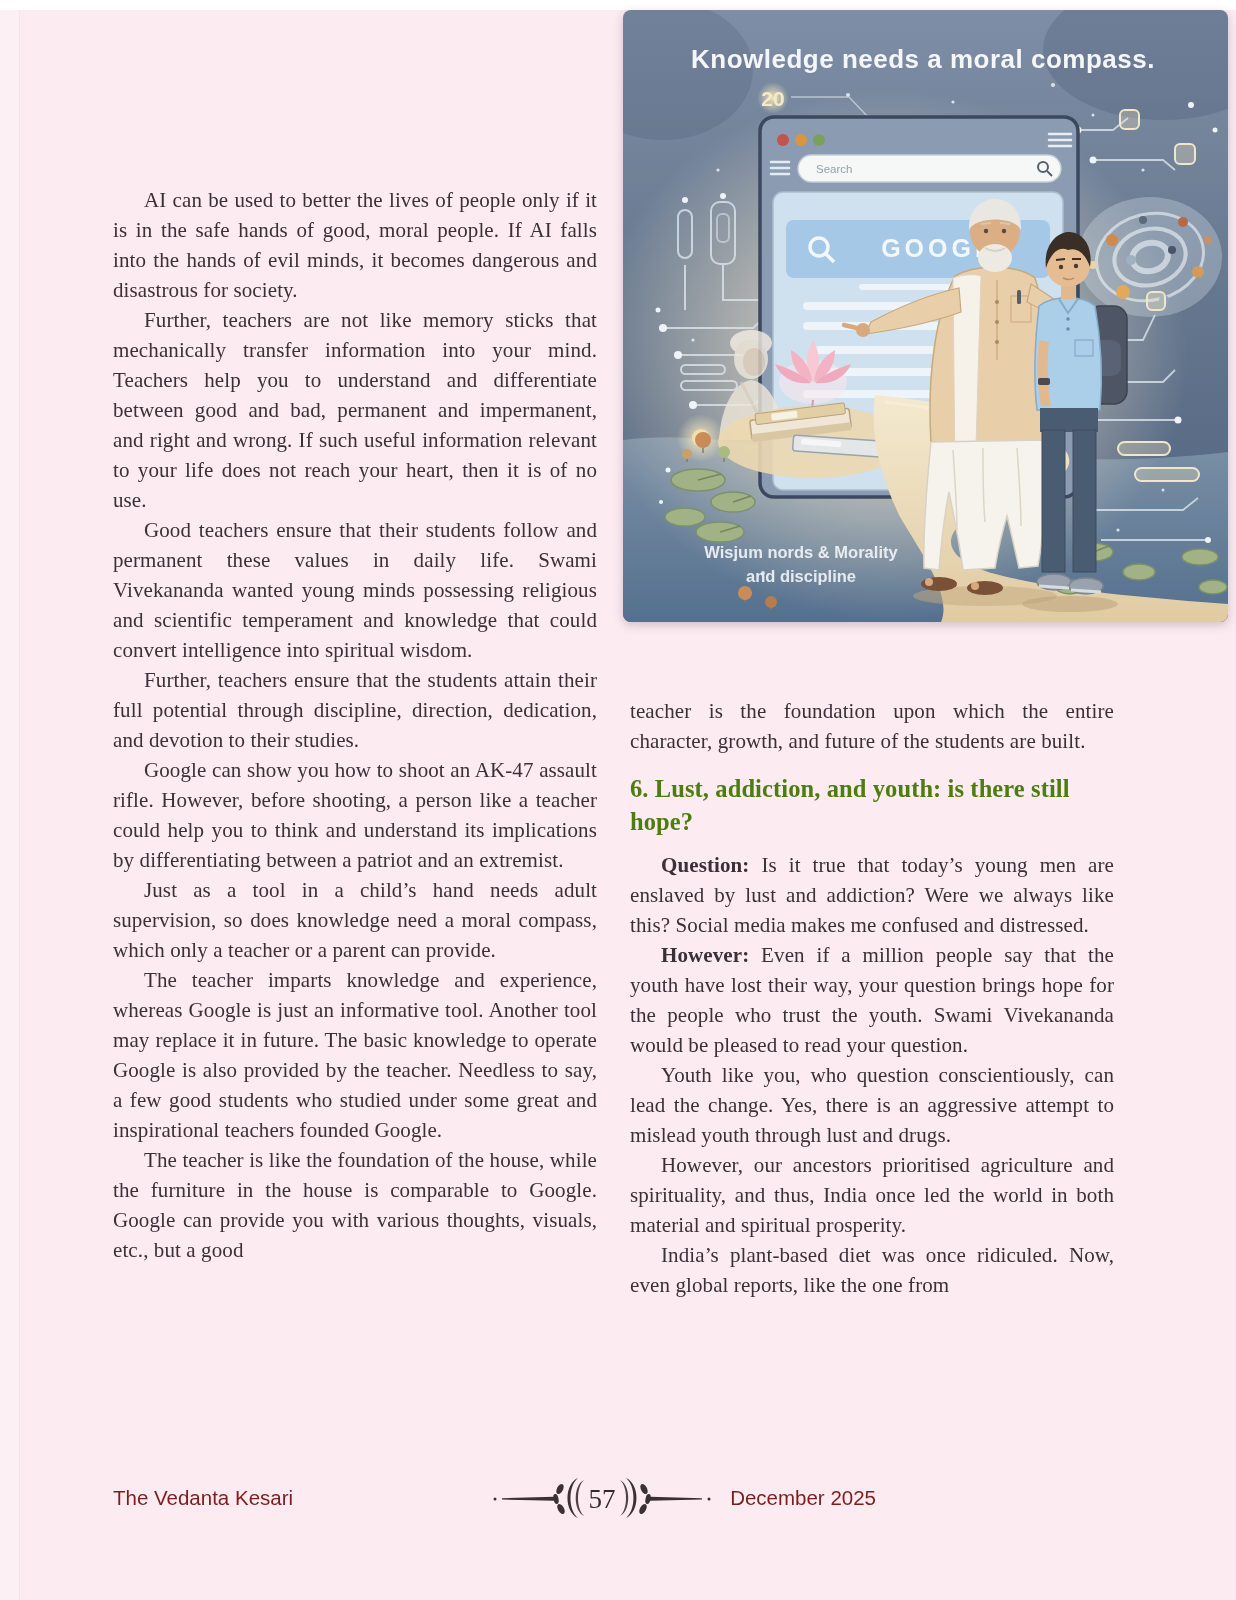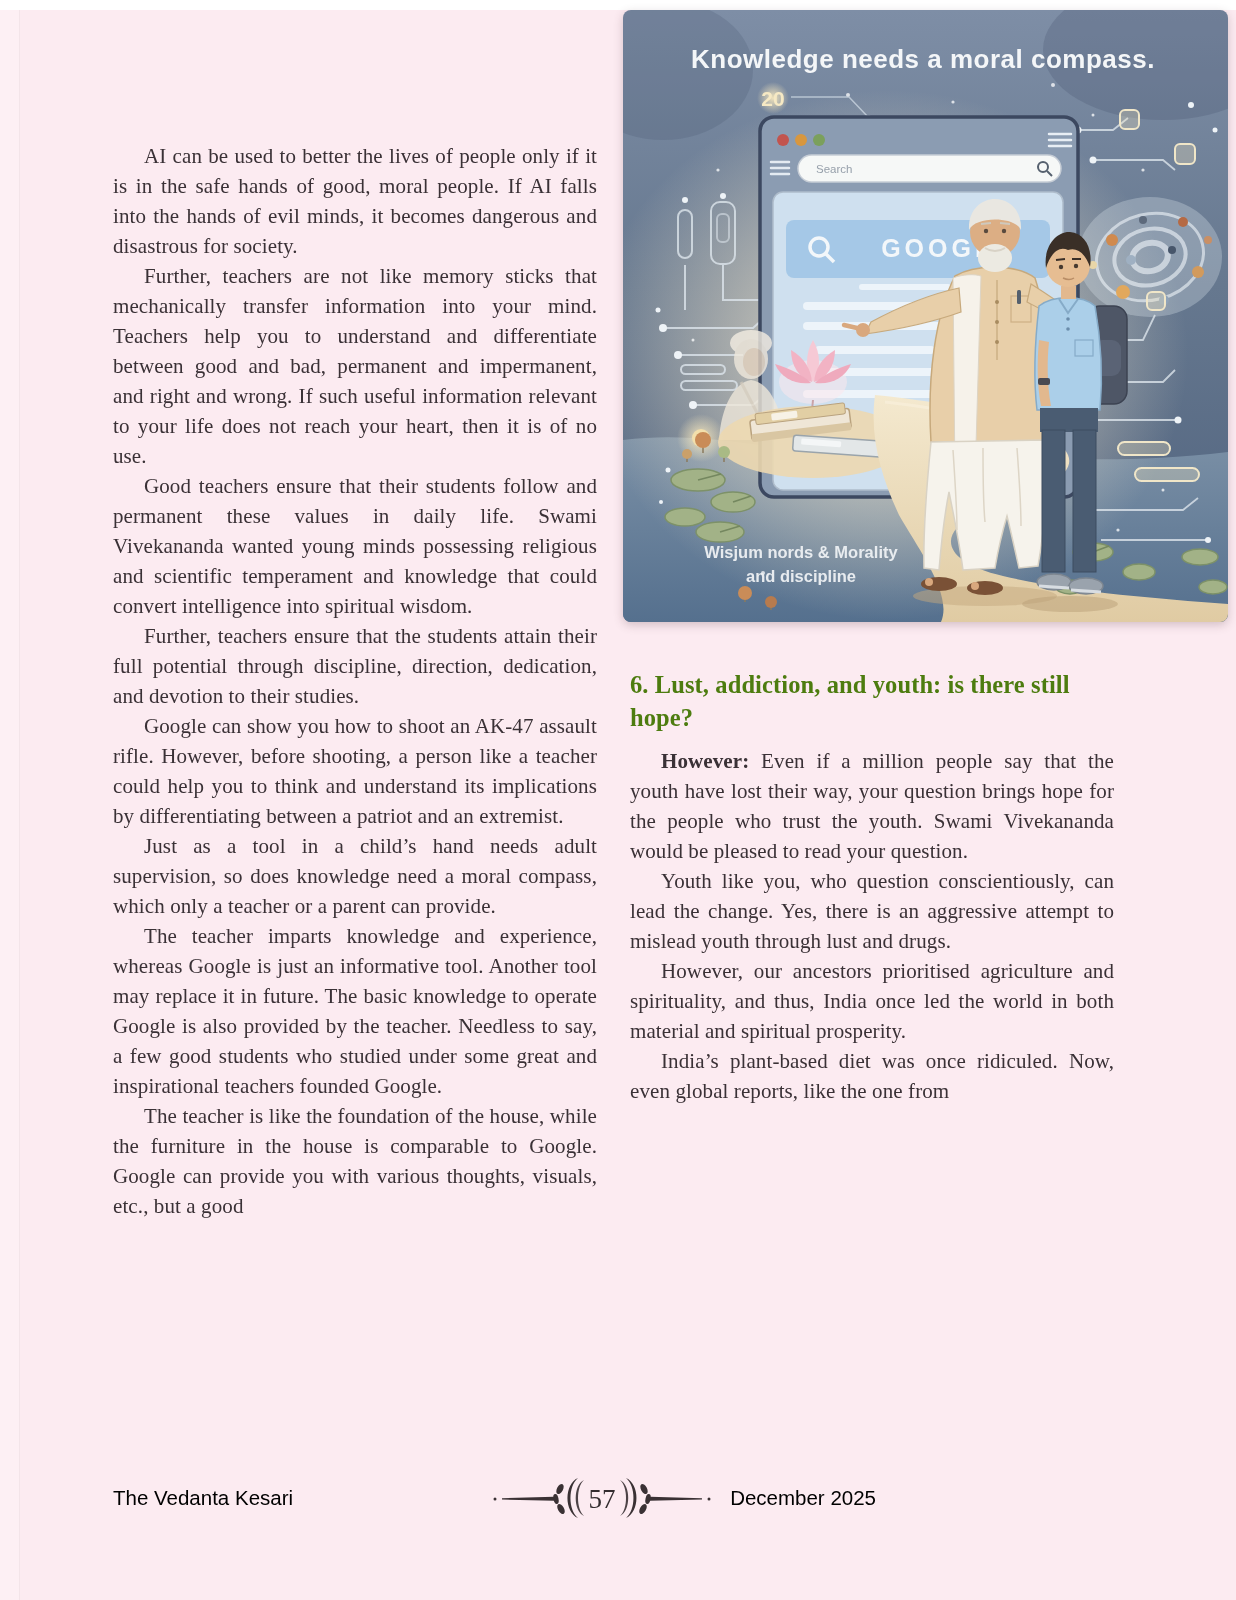--- a/index.html
+++ b/index.html
@@ -9,38 +9,39 @@
     font-family:"Liberation Serif", serif;
     color:#3a3136;
     overflow:hidden;
   }
   .top-strip{position:absolute;left:0;top:0;width:1236px;height:10px;background:#ffffff;}
   .left-band{position:absolute;left:0;top:10px;width:19px;height:1590px;background:#fdf0f4;border-right:1px solid rgba(120,90,100,.07);}
   .col{
     position:absolute;width:484px;
     font-size:21px;line-height:30px;text-align:justify;
     letter-spacing:.1px;
+    margin-top:44px;
   }
   .col p{margin:0;text-indent:31px;}
   .col p.noindent{text-indent:0;}
   #left-col{left:113px;top:141px;}
   #right-col{left:630px;top:652px;}
   #right-col h2{
     font-size:24.5px;line-height:33px;font-weight:bold;color:#4d7c0f;
     margin:16px 0 12px 0;text-align:left;text-indent:0;
   }
   figure{margin:0;}
   #illustration{
     position:absolute;left:623px;top:10px;width:605px;height:612px;
     border-radius:8px;overflow:hidden;
     box-shadow:0 3px 10px rgba(90,60,70,.25);
   }
   footer{
     position:absolute;left:0;top:1472px;width:1016px;height:50px;
-    font-family:"Liberation Sans", sans-serif;font-size:20.5px;color:#000000;
+    font-family:"Liberation Sans", sans-serif;font-size:20.5px;color:#7f1d1d;
   }
   .footer-left{position:absolute;left:113px;top:14px;}
   .footer-right{position:absolute;right:140px;top:14px;margin-left:20px;}
   .footer-ornament{position:absolute;left:492px;top:2px;}
 </style>
 </head>
 <body>
 
 <div class="top-strip"></div>
 <div class="left-band"></div>
@@ -366,21 +367,23 @@
   <p>Further, teachers are not like memory sticks that mechanically transfer information into your mind. Teachers help you to understand and differentiate between good and bad, permanent and impermanent, and right and wrong. If such useful information relevant to your life does not reach your heart, then it is of no use.</p>
   <p>Good teachers ensure that their students follow and permanent these values in daily life. Swami Vivekananda wanted young minds possessing religious and scientific temperament and knowledge that could convert intelligence into spiritual wisdom.</p>
   <p>Further, teachers ensure that the students attain their full potential through discipline, direction, dedication, and devotion to their studies.</p>
   <p>Google can show you how to shoot an AK-47 assault rifle. However, before shooting, a person like a teacher could help you to think and understand its implications by differentiating between a patriot and an extremist.</p>
   <p>Just as a tool in a child’s hand needs adult supervision, so does knowledge need a moral compass, which only a teacher or a parent can provide.</p>
   <p>The teacher imparts knowledge and experience, whereas Google is just an informative tool. Another tool may replace it in future. The basic knowledge to operate Google is also provided by the teacher. Needless to say, a few good students who studied under some great and inspirational teachers founded Google.</p>
   <p>The teacher is like the foundation of the house, while the furniture in the house is comparable to Google. Google can provide you with various thoughts, visuals, etc., but a good</p>
 </div>
 
 <div class="col" id="right-col">
+  <p class="noindent">teacher is the foundation upon which the entire character, growth, and future of the students are built.</p>
   <h2>6. Lust, addiction, and youth: is there still hope?</h2>
+  <p><strong>Question:</strong> <span>Is it true that today’s young men are enslaved by lust and addiction? Were we always like this? Social media makes me confused and distressed.</span></p>
   <p><strong>However:</strong> <span>Even if a million people say that the youth have lost their way, your question brings hope for the people who trust the youth. Swami Vivekananda would be pleased to read your question.</span></p>
   <p>Youth like you, who question conscientiously, can lead the change. Yes, there is an aggressive attempt to mislead youth through lust and drugs.</p>
   <p>However, our ancestors prioritised agriculture and spirituality, and thus, India once led the world in both material and spiritual prosperity.</p>
   <p>India’s plant-based diet was once ridiculed. Now, even global reports, like the one from</p>
 </div>
 
 <footer>
   <span class="footer-left">The Vedanta Kesari</span>
   <div class="footer-ornament">
     <svg width="220" height="48" viewBox="0 0 220 48">

